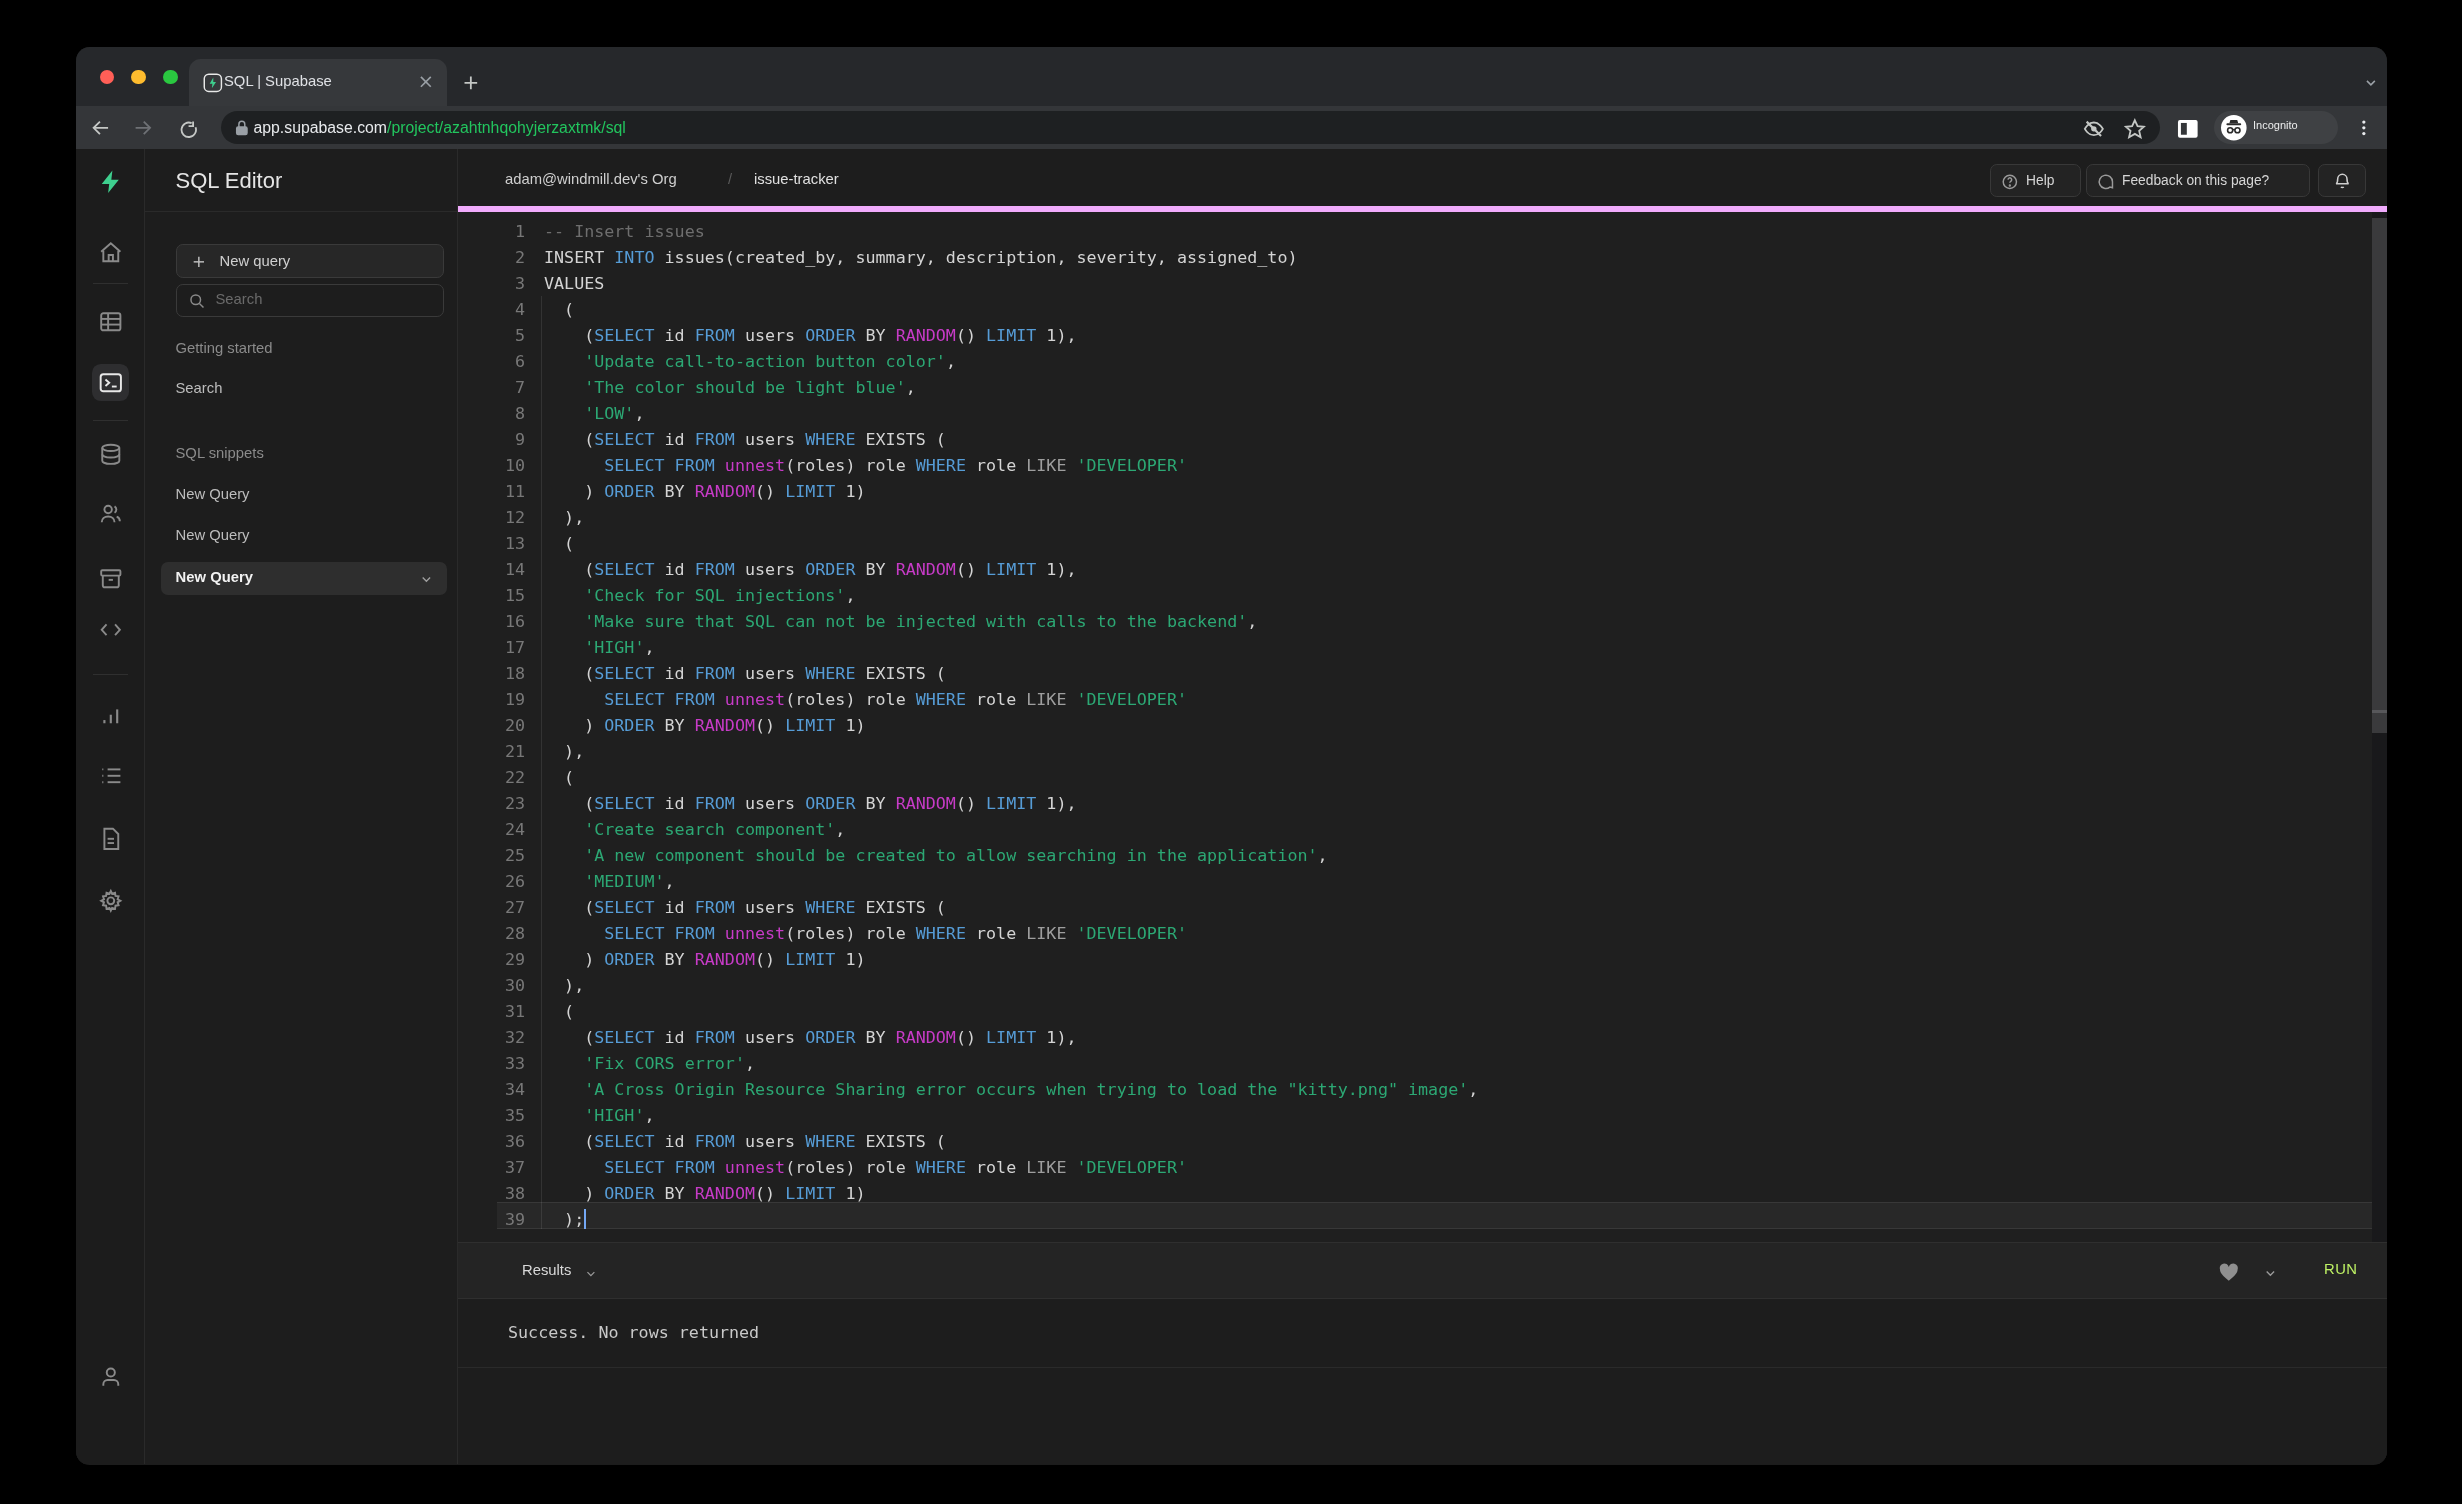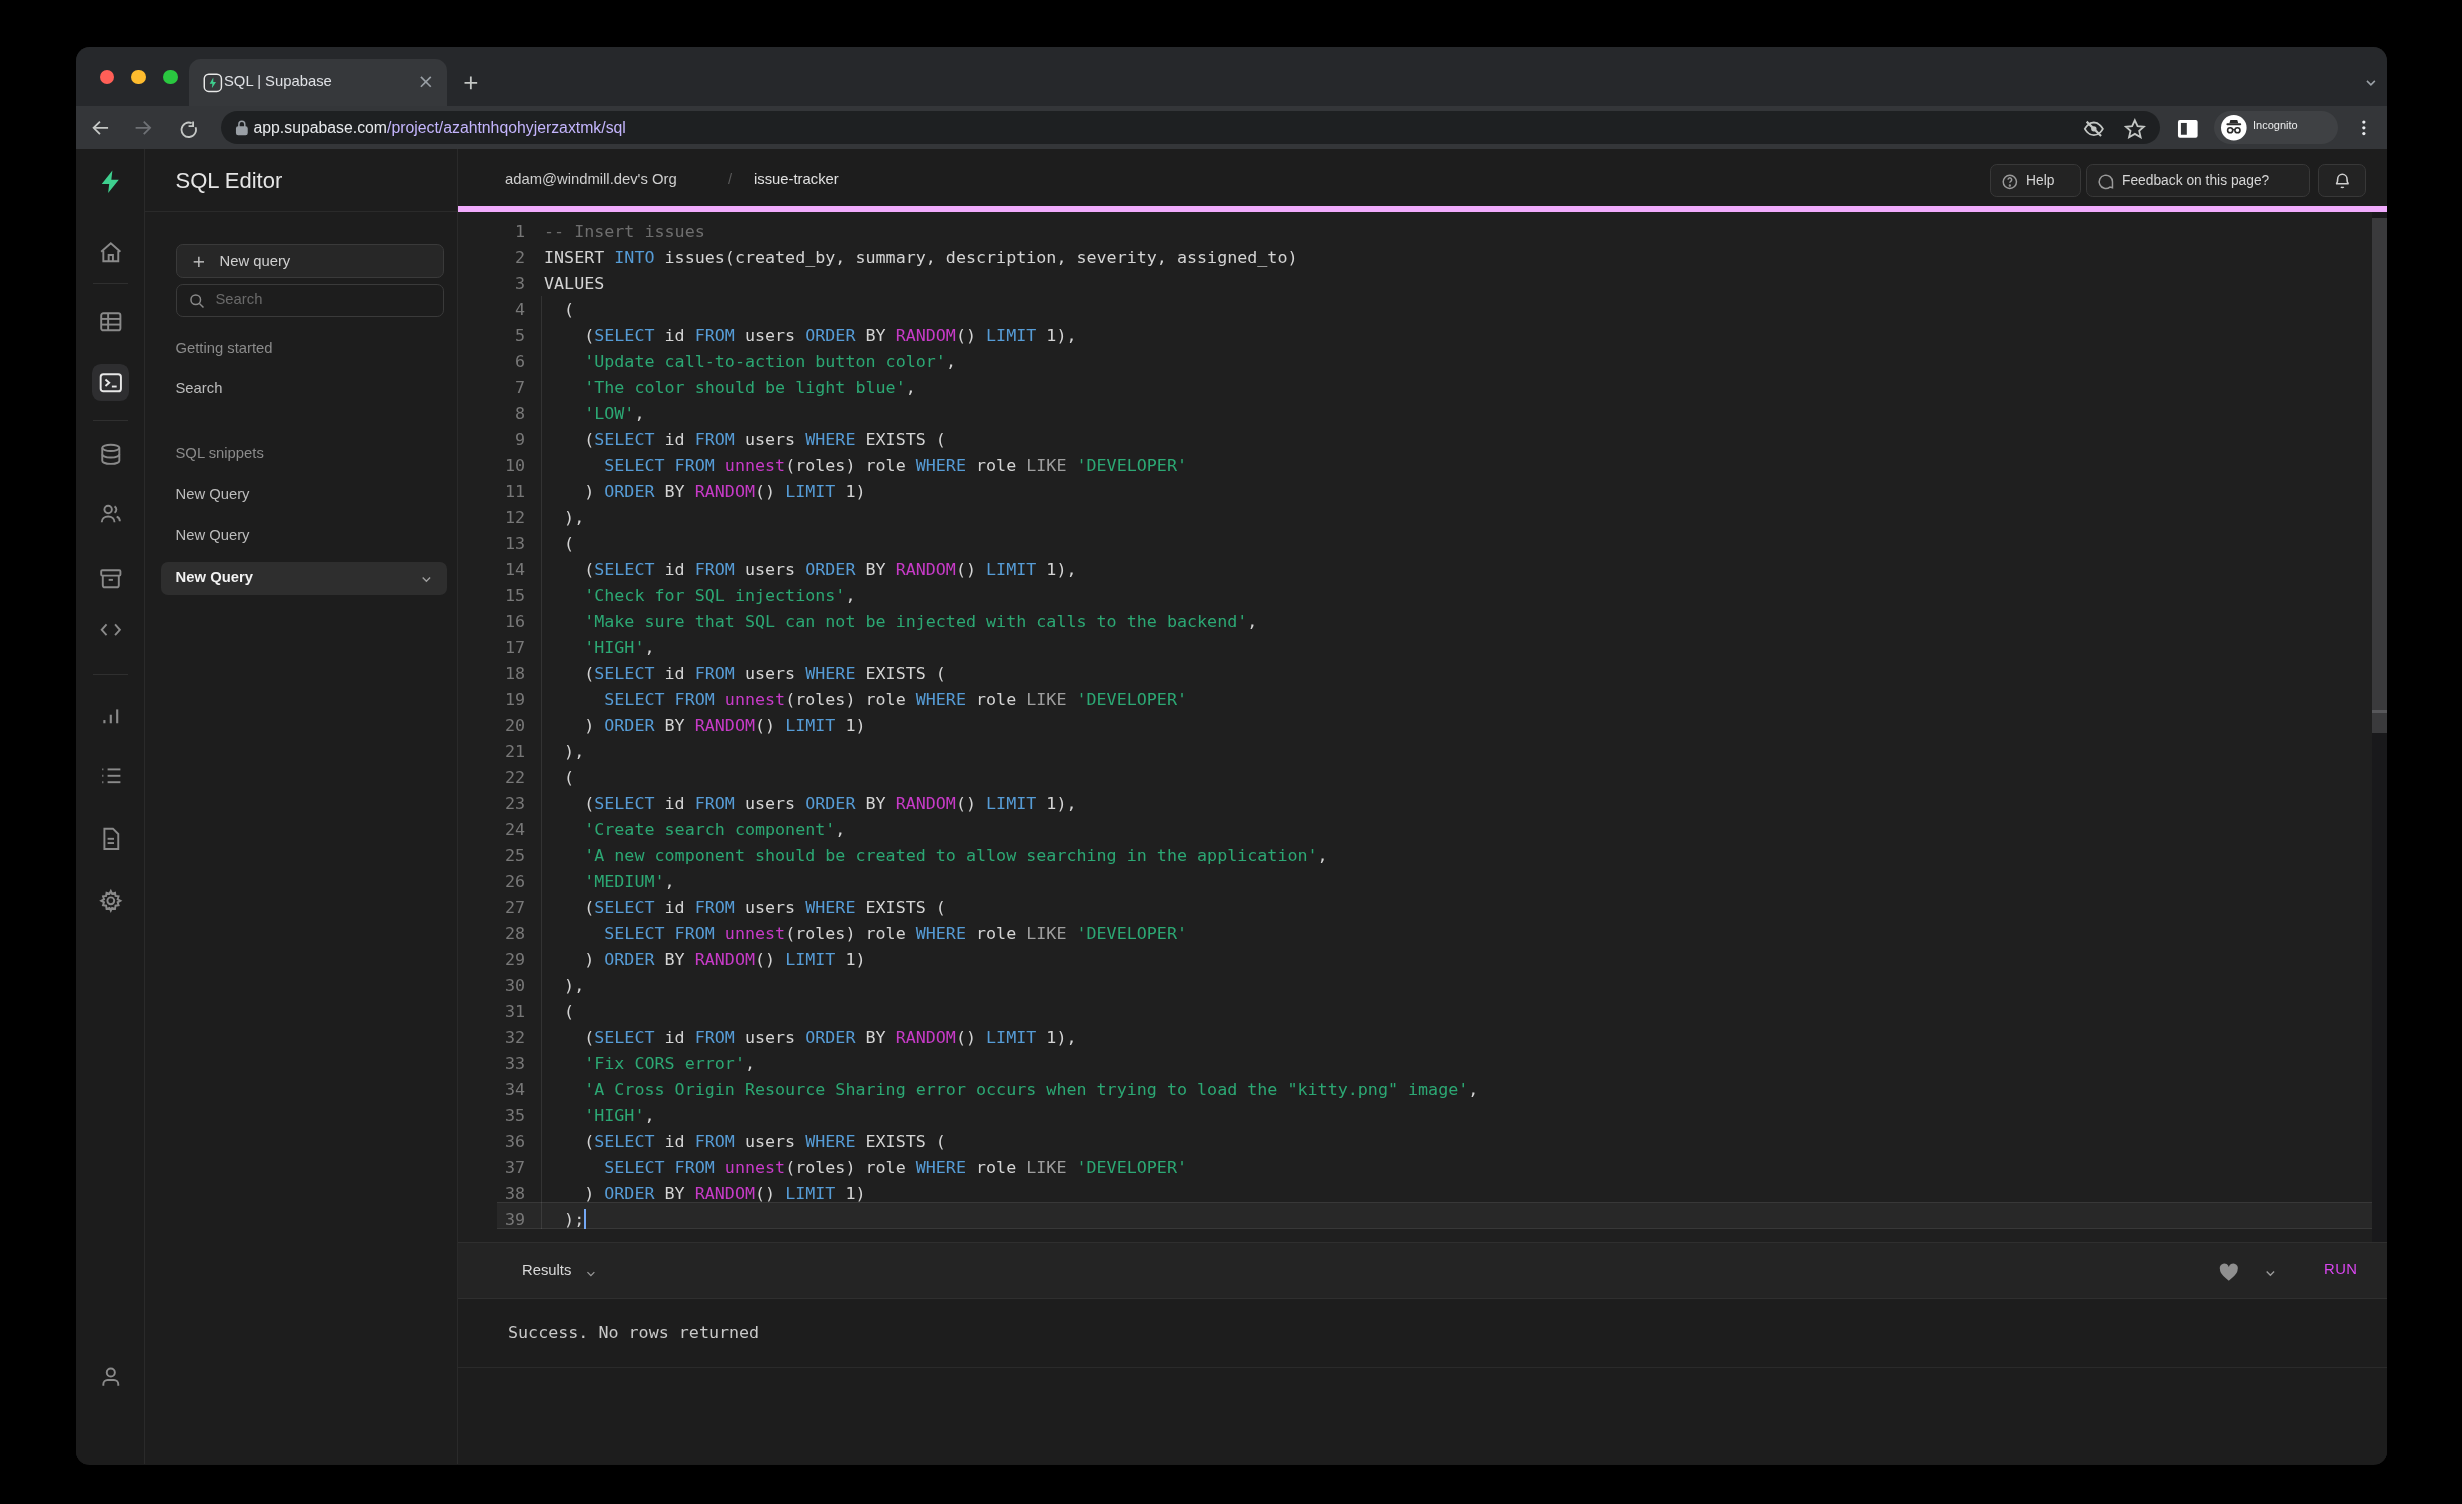--- a/index.html
+++ b/index.html
@@ -19,21 +19,21 @@
   .tab-close { position:absolute; right:11.8px; top:12.8px; color:#9aa0a6; }
   .newtab-btn { position:absolute; left:384px; top:24.6px; color:#c4c7c5; }
   .tabsearch { position:absolute; left:2287px; top:27.6px; color:#9aa0a6; }
 
   .toolbar { position:absolute; left:0; top:59px; width:2311px; height:43px; background:#343639; }
   .navicon { position:absolute; top:10.8px; }
   .urlbar { position:absolute; left:145px; top:64px... }
   .urlbar { position:absolute; left:145px; top:4.9px; width:1939px; height:33px; background:#1e2022; border-radius:16.7px; }
   .url-text { position:absolute; left:32.5px; top:7.9px; font-size:15.8px; white-space:nowrap; }
   .url-host { color:#e8eaed; }
-  .url-path { color:#c4b5fd; }
+  .url-path { color:#22c55e; }
   .incog { position:absolute; left:2138px; top:4.9px; width:124px; height:33px; background:#3f4144; border-radius:16.7px; }
   .incog-label { position:absolute; left:39px; top:7.9px; font-size:11px; color:#eceded; font-weight:500; }
 
   
   .app { position:absolute; left:0; top:102px; width:2311px; height:1315px; background:#1c1c1c; }
 
   .rail { position:absolute; left:0; top:0; width:69px; height:1315px; background:#1c1c1c; border-right:1px solid #2a2a2a; }
   .rail-icon { position:absolute; left:21.7px; width:25.6px; height:25.6px; color:#8a8a8a; }
   .rail-divider { position:absolute; left:16.7px; width:35px; height:1px; background:#2f2f2f; }
   .rail-active-tile { position:absolute; left:15.8px; top:215px; width:37px; height:37px; background:#2e2e30; border-radius:8.9px; }
@@ -73,21 +73,21 @@
   .tok-f { color:#c73bc7; } .tok-s { color:#2ca874; } .tok-o { color:#9e9e9e; }
   .tok-cursor { display:inline-block; width:0; border-left:2px solid #74a8f5; height:19.7px; vertical-align:text-bottom; }
   .scrollbar-track { position:absolute; left:1914px; top:0; width:14.8px; height:1030px; background:#19191b; }
   .scrollbar-thumb { position:absolute; left:0; top:5.9px; width:14.8px; height:493px; background:#3a3a3c; }
   .scrollbar-line { position:absolute; left:0; top:498px; width:14.8px; height:3px; background:#57575a; }
   .scrollbar-tail { position:absolute; left:0; top:501px; width:14.8px; height:19.7px; background:#3a3a3c; }
 
   .results-bar { position:absolute; left:0; top:1093px; width:1929px; height:57px; background:#242424; border-top:1px solid #2f2f2f; border-bottom:1px solid #2f2f2f; }
   .results-label { position:absolute; left:64px; top:18.7px; font-size:14.8px; color:#d9d9d9; }
   .results-chev { position:absolute; left:126px; top:23.6px; color:#9a9a9a; }
-  .run-btn { position:absolute; left:1866px; top:17.7px; font-size:14.8px; font-weight:500; letter-spacing:0.5px; color:#d946ef; }
+  .run-btn { position:absolute; left:1866px; top:17.7px; font-size:14.8px; font-weight:500; letter-spacing:0.5px; color:#bef264; }
   .fav-heart { position:absolute; left:1759px; top:16.7px; color:#8f8f8f; }
   .fav-chev { position:absolute; left:1805px; top:22.7px; color:#9a9a9a; }
 
   .output { position:absolute; left:0; top:1151px; width:1929px; height:67px; background:#1d1d1d; }
   .output-msg { position:absolute; left:50px; top:21.7px; font-family:"DejaVu Sans Mono", monospace; font-size:16.7px; color:#c9c9c9; }
   .output-divider { position:absolute; left:0; top:1218px; width:1929px; height:1px; background:#2a2a2a; }
 </style>
 </head>
 <body>
 

